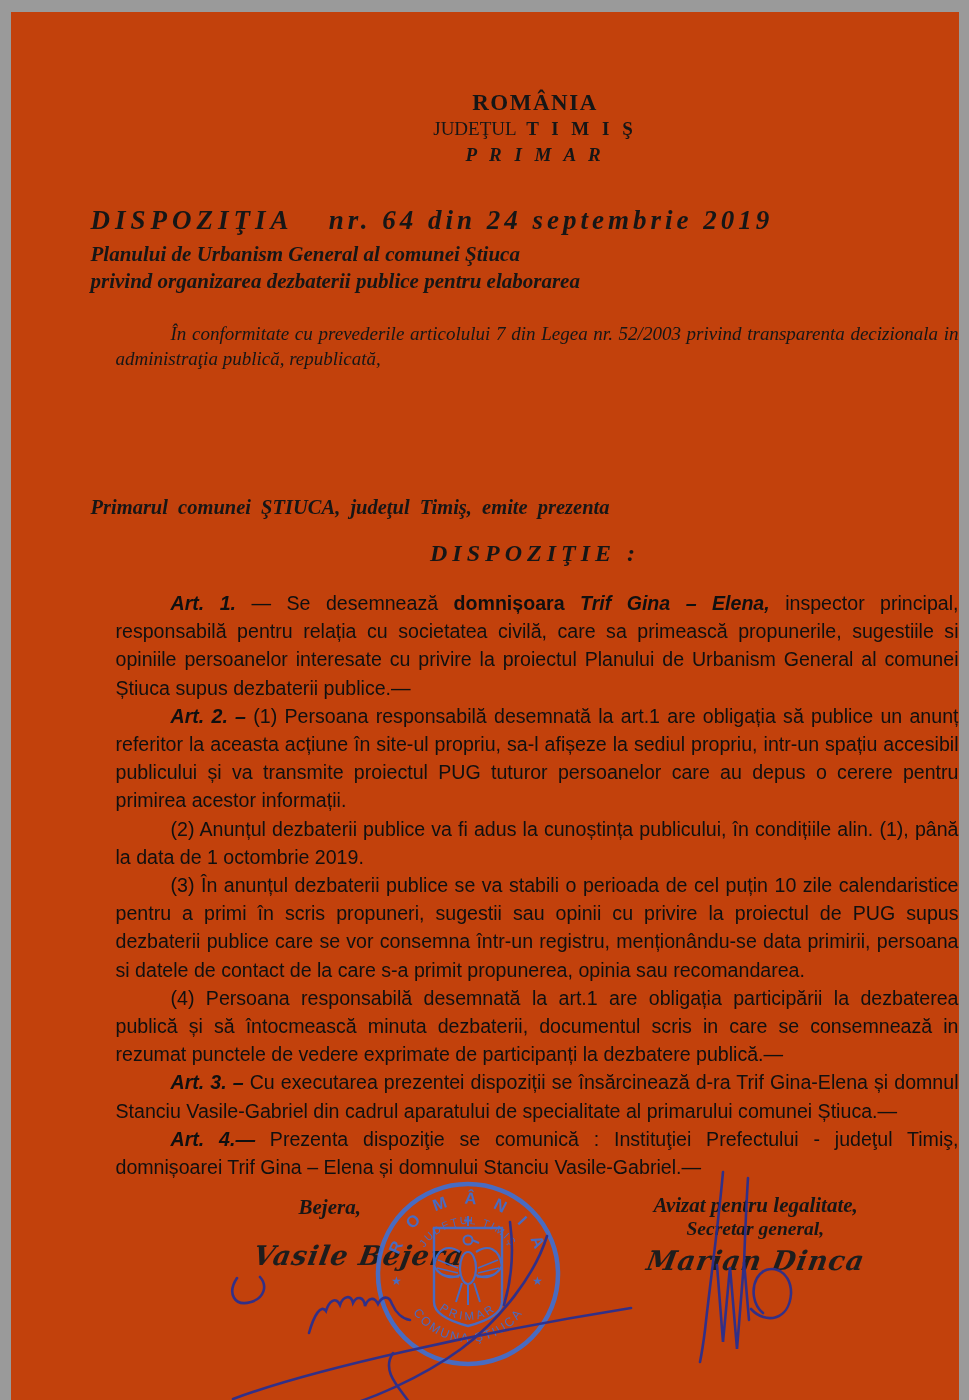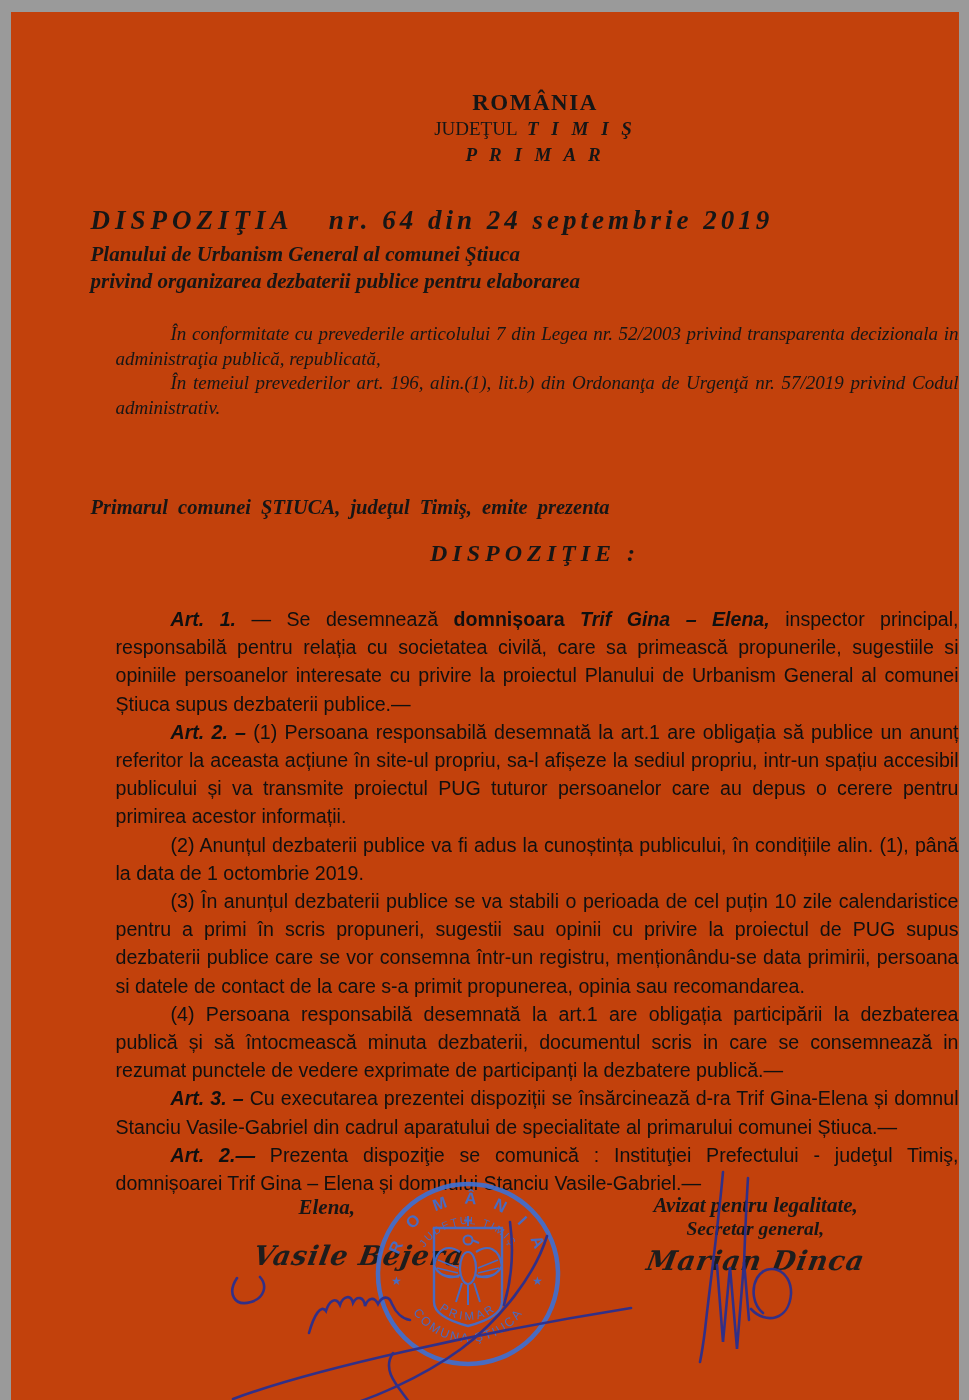--- a/index.html
+++ b/index.html
@@ -17,21 +17,21 @@
     color:var(--ink);
     font-family:"Liberation Serif", serif;
   }
   
   .doc-header{
     position:absolute;top:76px;left:80px;width:889px;
     text-align:center;line-height:1.28;
   }
   .country{font-size:23px;font-weight:bold;letter-spacing:1.5px;}
   .hline{font-size:19px;}
-  .hline .spaced{font-weight:bold;letter-spacing:4px;font-style:italic;}
+  .hline .spaced{font-weight:bold;letter-spacing:4px;}
   .office{font-size:19px;font-weight:bold;font-style:italic;letter-spacing:4px;margin-top:1px;}
   
   .title-block{
     position:absolute;top:193px;left:80px;width:889px;text-align:left;
   }
   .title-main{font-size:27px;font-weight:bold;font-style:italic;letter-spacing:5px;white-space:nowrap;}
   .title-main .title-rest{letter-spacing:4px;}
   .title-sub{font-size:21px;font-weight:bold;font-style:italic;line-height:27px;margin-top:5px;}
   
   .preamble{
@@ -44,21 +44,21 @@
   .issuer{
     position:absolute;top:484px;left:80px;width:889px;text-align:left;
     font-size:20.5px;font-weight:bold;font-style:italic;word-spacing:5px;
   }
   .disp-heading{
     position:absolute;top:528px;left:80px;width:889px;text-align:center;
     font-size:24px;font-weight:bold;font-style:italic;letter-spacing:5px;
   }
   
   .articles{
-    position:absolute;top:593px;left:105px;width:843px;
+    position:absolute;top:577px;left:105px;width:843px;
     font-family:"Liberation Sans","DejaVu Sans",sans-serif;
     font-size:19.6px;line-height:28.2px;text-align:justify;
     color:#101010;
   }
   .articles p{margin:0;text-indent:55px;}
   .art-label{font-weight:bold;font-style:italic;}
   .b{font-weight:bold;}
   .bi{font-weight:bold;font-style:italic;}
   
   .sig-title{
@@ -94,37 +94,36 @@
   <div class="title-block">
     <div class="title-main"><span>DISPOZIŢIA</span>&nbsp;&nbsp;&nbsp;<span class="title-rest">nr. 64  din   24  septembrie  2019</span></div>
     <div class="title-sub">
       <div>Planului de Urbanism General al comunei Ştiuca</div>
       <div>privind  organizarea dezbaterii  publice  pentru elaborarea</div>
     </div>
   </div>
 
   <div class="preamble">
     <p>În conformitate cu prevederile articolului 7 din  Legea nr. 52/2003 privind transparenta decizionala in administraţia publică, republicată,</p>
-    <p>În temeiul prevederilor art. 196, alin.(1), lit.b)  din Ordonanţa de Urgenţă nr. 57/2019  privind Codul administrativ.</p>
   </div>
 
   <div class="issuer">Primarul   comunei   ŞTIUCA,  judeţul   Timiş,  emite  prezenta</div>
   <div class="disp-heading">DISPOZIŢIE  :</div>
 
   <div class="articles">
     <p><span class="art-label">Art. 1.</span><span> — Se desemnează </span><span class="b">domnișoara </span><span class="bi">Trif  Gina – Elena,</span><span> inspector principal, responsabilă  pentru relația cu societatea civilă, care sa primească propunerile, sugestiile si opiniile persoanelor interesate cu privire la proiectul Planului de Urbanism General  al comunei Știuca supus dezbaterii publice.—</span></p>
     <p><span class="art-label">Art. 2. –</span><span> (1)  Persoana  responsabilă  desemnată  la  art.1  are obligația să  publice un anunț referitor la aceasta acțiune în site-ul propriu, sa-l afișeze la sediul propriu, intr-un spațiu accesibil publicului și va transmite   proiectul PUG tuturor persoanelor care au depus o cerere pentru primirea acestor informații.</span></p>
     <p>(2)   Anunțul dezbaterii publice  va fi adus la cunoștința publicului, în condițiile alin. (1), până la data  de 1 octombrie 2019.</p>
     <p>(3)  În anunțul  dezbaterii publice  se va stabili o perioada de cel puțin 10 zile calendaristice pentru a primi în scris propuneri, sugestii sau opinii cu privire la proiectul de PUG supus dezbaterii publice care se vor consemna într-un registru, menționându-se data primirii, persoana si datele de contact de la care s-a primit propunerea, opinia sau recomandarea.</p>
     <p>(4)    Persoana responsabilă   desemnată la  art.1   are obligația participării la  dezbaterea publică și să întocmească minuta dezbaterii,  documentul scris in care se consemnează in rezumat punctele de vedere exprimate de participanți la dezbatere publică.—</p>
     <p><span class="art-label">Art. 3. –</span><span> Cu  executarea prezentei dispoziții  se  însărcinează  d-ra Trif Gina-Elena și domnul Stanciu Vasile-Gabriel  din cadrul aparatului de specialitate al primarului comunei  Știuca.—</span></p>
-    <p><span class="art-label">Art. 2.—</span><span> Prezenta dispoziţie se comunică : Instituţiei Prefectului - judeţul Timiş, domnișoarei Trif  Gina – Elena  și  domnului Stanciu Vasile-Gabriel.—</span></p>
+    <p><span class="art-label">Art. 4.—</span><span> Prezenta dispoziţie se comunică : Instituţiei Prefectului - judeţul Timiş, domnișoarei Trif  Gina – Elena  și  domnului Stanciu Vasile-Gabriel.—</span></p>
   </div>
 
-  <div class="sig-title" style="left:288px;top:1183px;">Elena,</div>
+  <div class="sig-title" style="left:288px;top:1183px;">Bejera,</div>
   <div class="sig-name" style="left:243px;top:1228px;">Vasile  Bejera</div>
 
   <div class="sig-title" style="left:643px;top:1181px;">Avizat pentru legalitate,</div>
   <div class="sig-sub" style="left:676px;top:1206px;">Secretar  general,</div>
   <div class="sig-name" style="left:636px;top:1233px;">Marian   Dinca</div>
 
   <div class="stamp-wrap">
     <svg viewBox="0 0 188 196" width="188" height="196">
       <defs>
         <path id="arcTop" d="M 22,100 A 72,72 0 0 1 166,100"></path>

